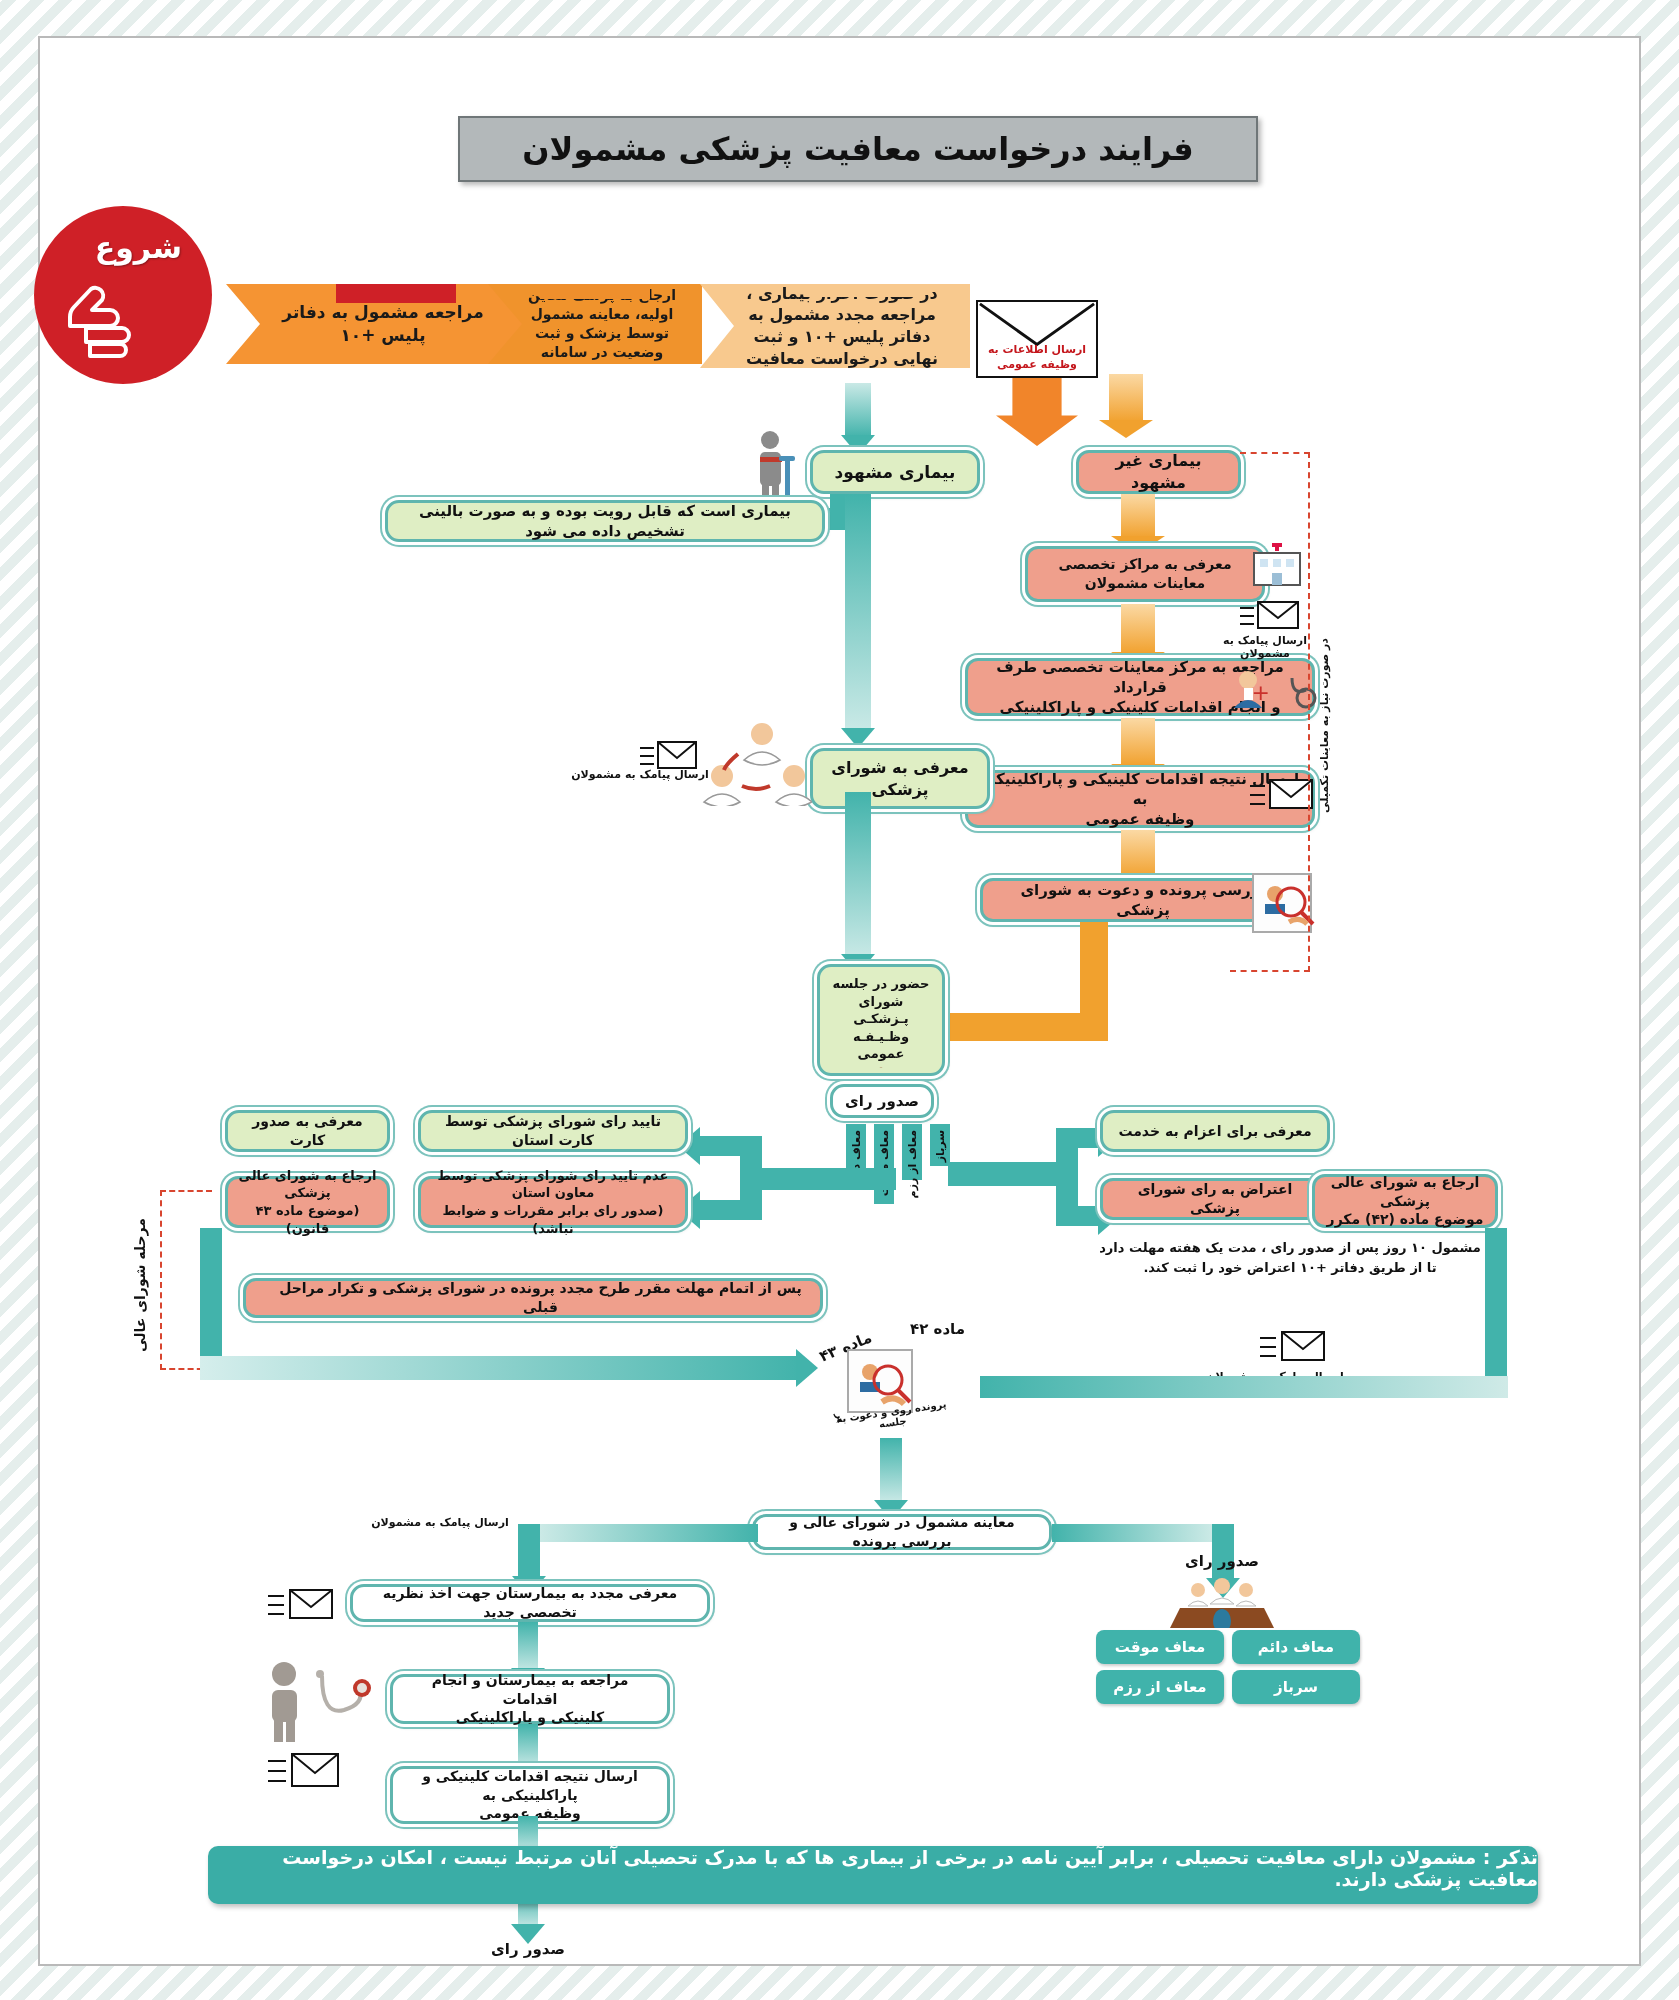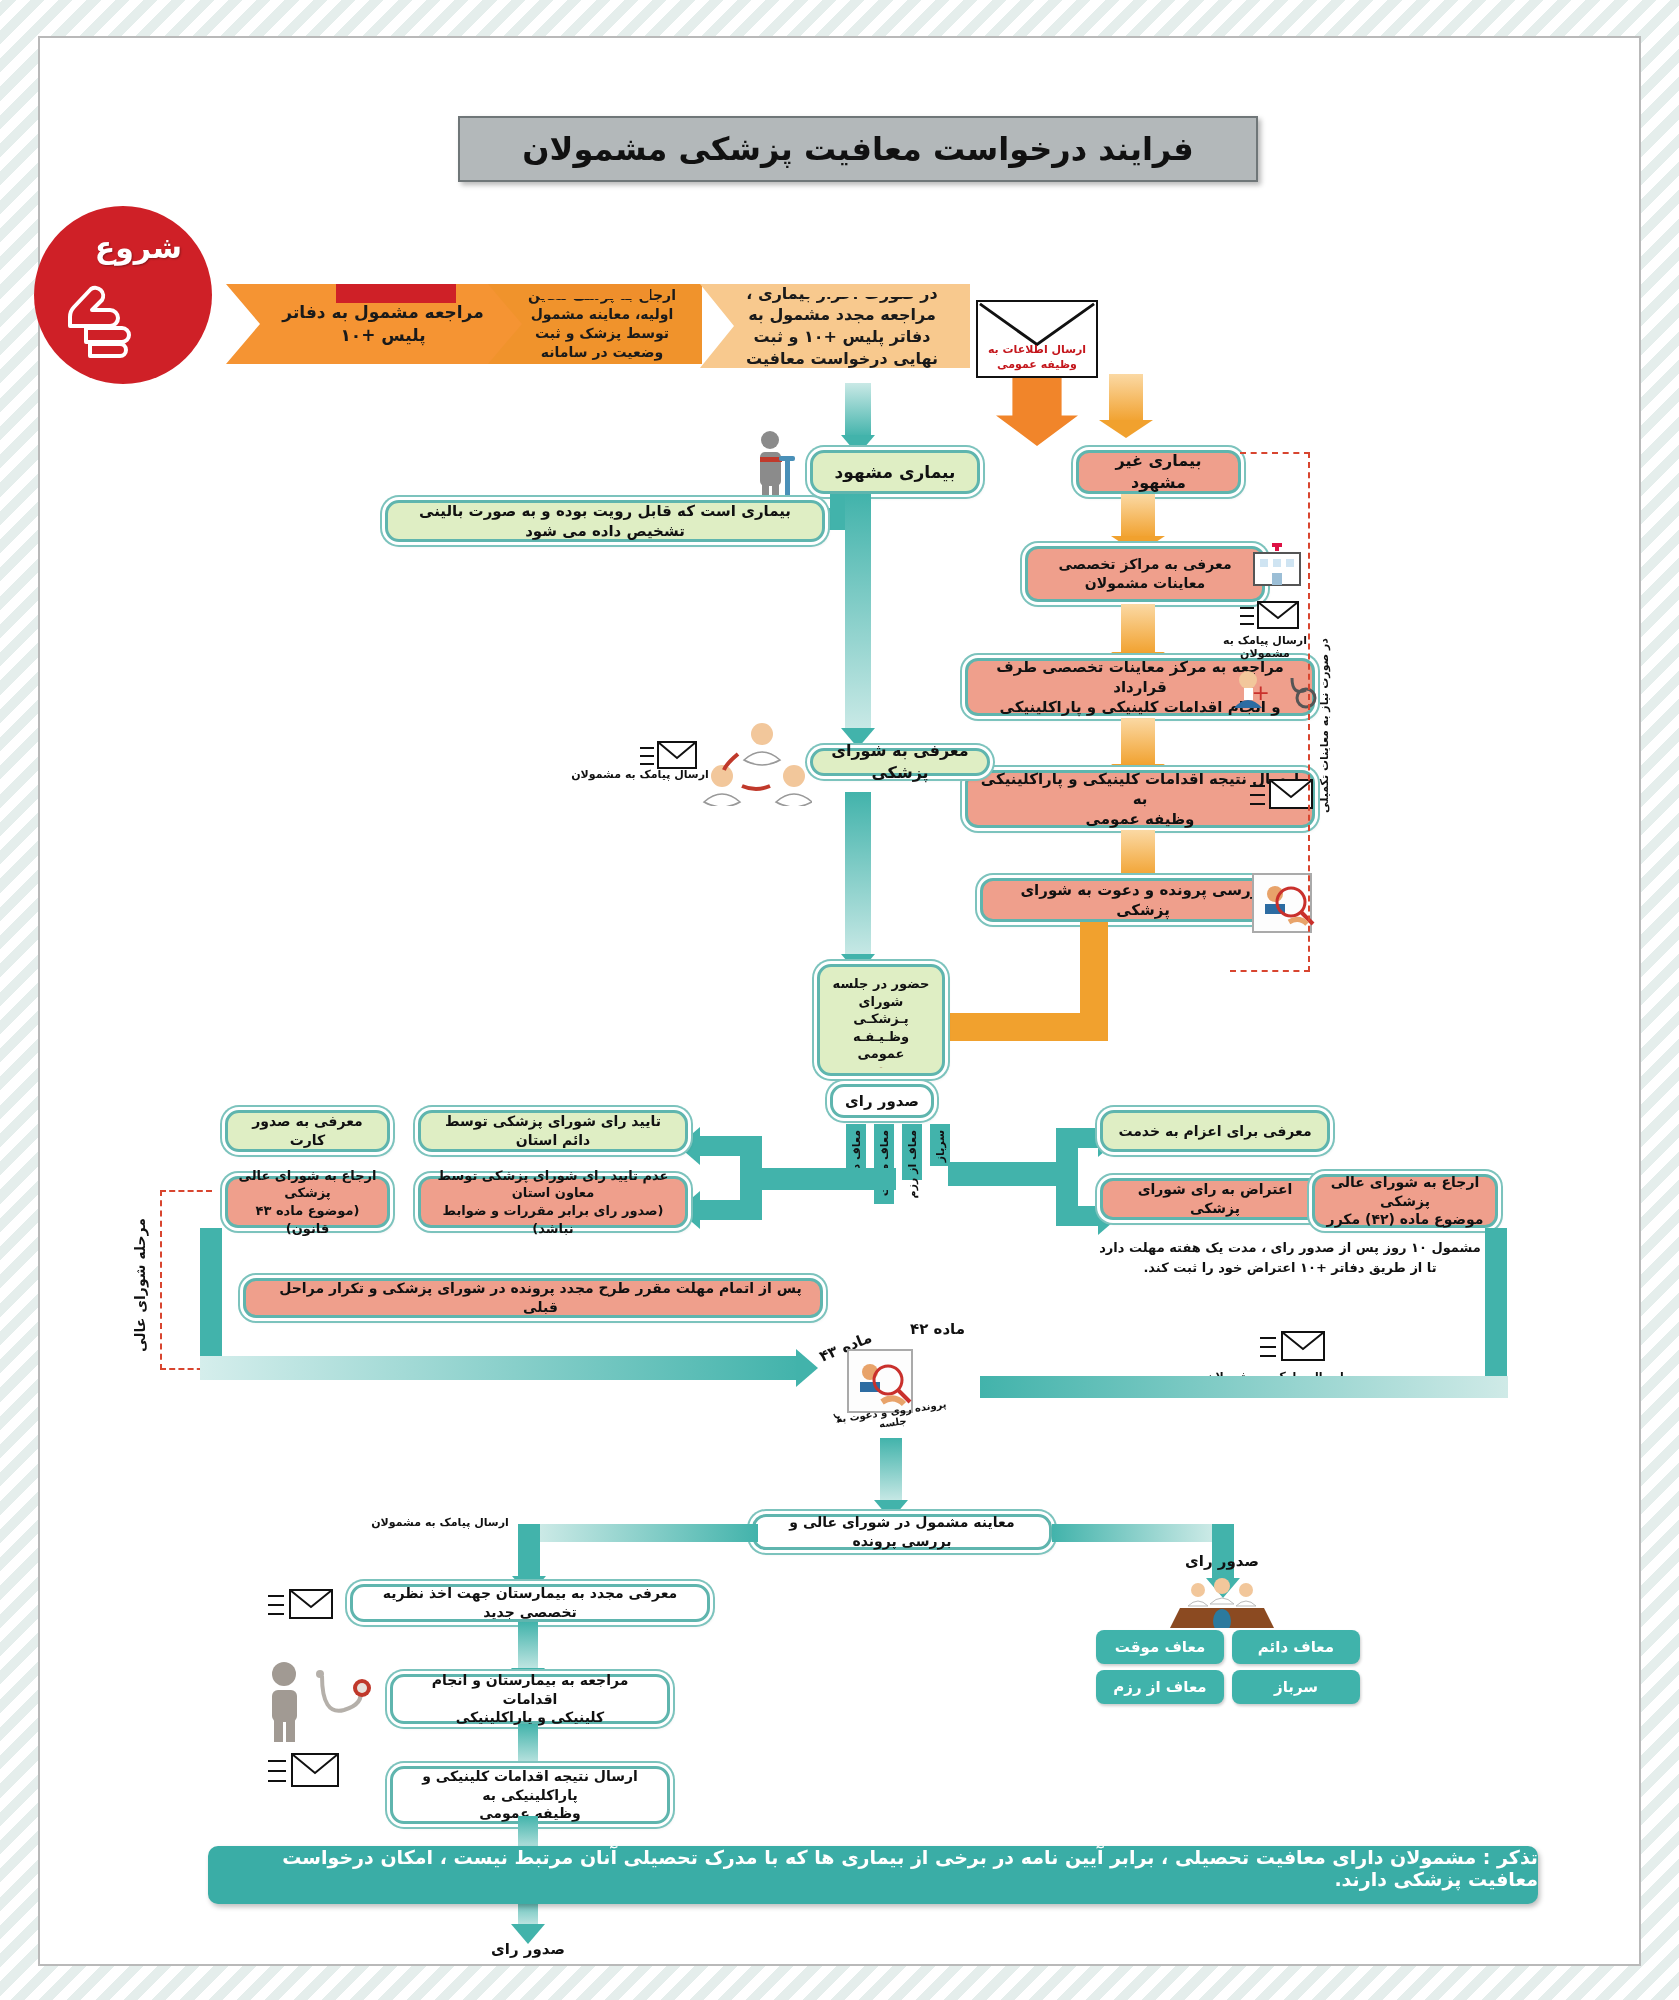--- a/index.html
+++ b/index.html
@@ -296,21 +296,21 @@
   </svg>
 
   <div class="dashed" style="left:1268px;top:414px;width:0;height:520px;border-width:0 0 0 2px;"></div>
   <div class="dashed" style="left:1200px;top:414px;width:70px;height:0;border-width:2px 0 0 0;"></div>
   <div class="dashed" style="left:1190px;top:932px;width:80px;height:0;border-width:2px 0 0 0;"></div>
   <div class="vlabel" style="left:1278px;top:600px;">در صورت نیاز به معاینات تکمیلی</div>
 
   <div class="bar grad-v" style="left:805px;top:456px;width:26px;height:236px;"></div>
   <div class="arrow-d" style="left:801px;top:690px;"></div>
 
-  <div class="node green" style="left:770px;top:710px;width:180px;height:28px;font-size:16px;">
+  <div class="node green" style="left:770px;top:710px;width:180px;height:61px;font-size:16px;">
     <span>معرفی به شورای پزشکی</span>
   </div>
 
   <svg class="abs" style="left:662px;top:682px;" width="110" height="86" viewBox="0 0 110 86">
     <g fill="#f2c79b">
       <circle cx="60" cy="14" r="11"></circle>
         <circle cx="20" cy="56" r="11"></circle>
         <circle cx="92" cy="56" r="11"></circle>
     </g>
     <g fill="#fff" stroke="#999" stroke-width="1.5">
@@ -379,21 +379,21 @@
 
   <div class="bar" style="left:908px;top:1124px;width:130px;height:24px;"></div>
   <div class="bar" style="left:1016px;top:1090px;width:22px;height:40px;"></div>
   <div class="bar" style="left:1016px;top:1090px;width:46px;height:20px;"></div>
   <div class="arrow-r" style="left:1058px;top:1081px;"></div>
   <div class="bar" style="left:1016px;top:1144px;width:22px;height:44px;"></div>
   <div class="bar" style="left:1016px;top:1168px;width:46px;height:20px;"></div>
   <div class="arrow-r" style="left:1058px;top:1159px;"></div>
 
   <div class="node green" style="left:378px;top:1072px;width:270px;height:42px;font-size:14px;">
-    <span>تایید رای شورای پزشکی توسط دائم استان</span>
+    <span>تایید رای شورای پزشکی توسط کارت استان</span>
   </div>
   <div class="node green" style="left:185px;top:1072px;width:165px;height:42px;font-size:14px;">
     <span>معرفی به صدور کارت</span>
   </div>
   <div class="node pink" style="left:378px;top:1138px;width:270px;height:52px;font-size:13px;">
     <span style="white-space:pre-line;">عدم تایید رای شورای پزشکی توسط معاون استان
 (صدور رای برابر مقررات و ضوابط نباشد)</span>
   </div>
   <div class="node pink" style="left:185px;top:1138px;width:165px;height:52px;font-size:13px;">
     <span style="white-space:pre-line;">ارجاع به شورای عالی پزشکی

